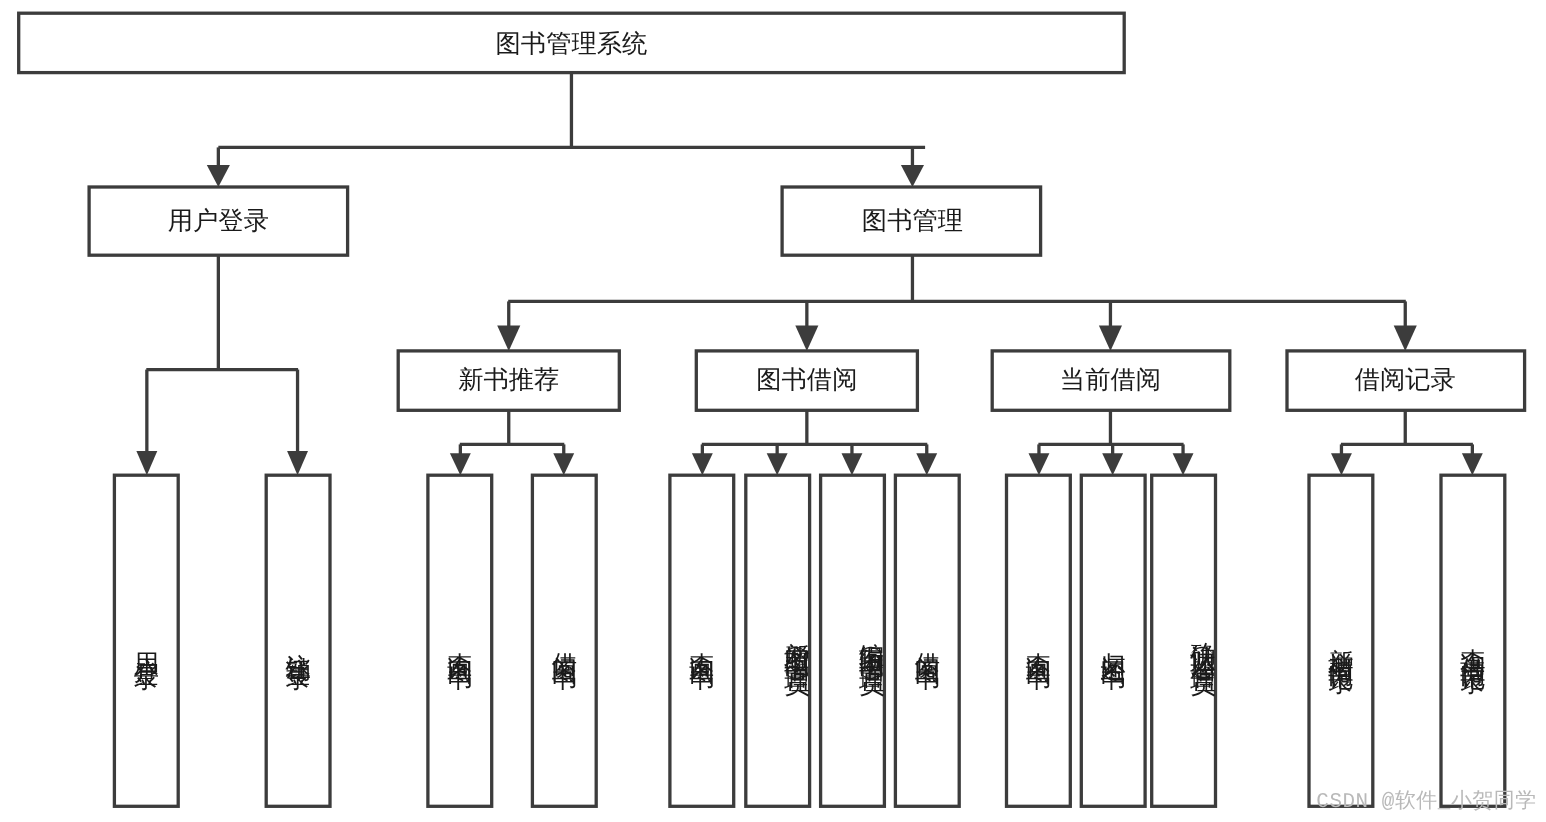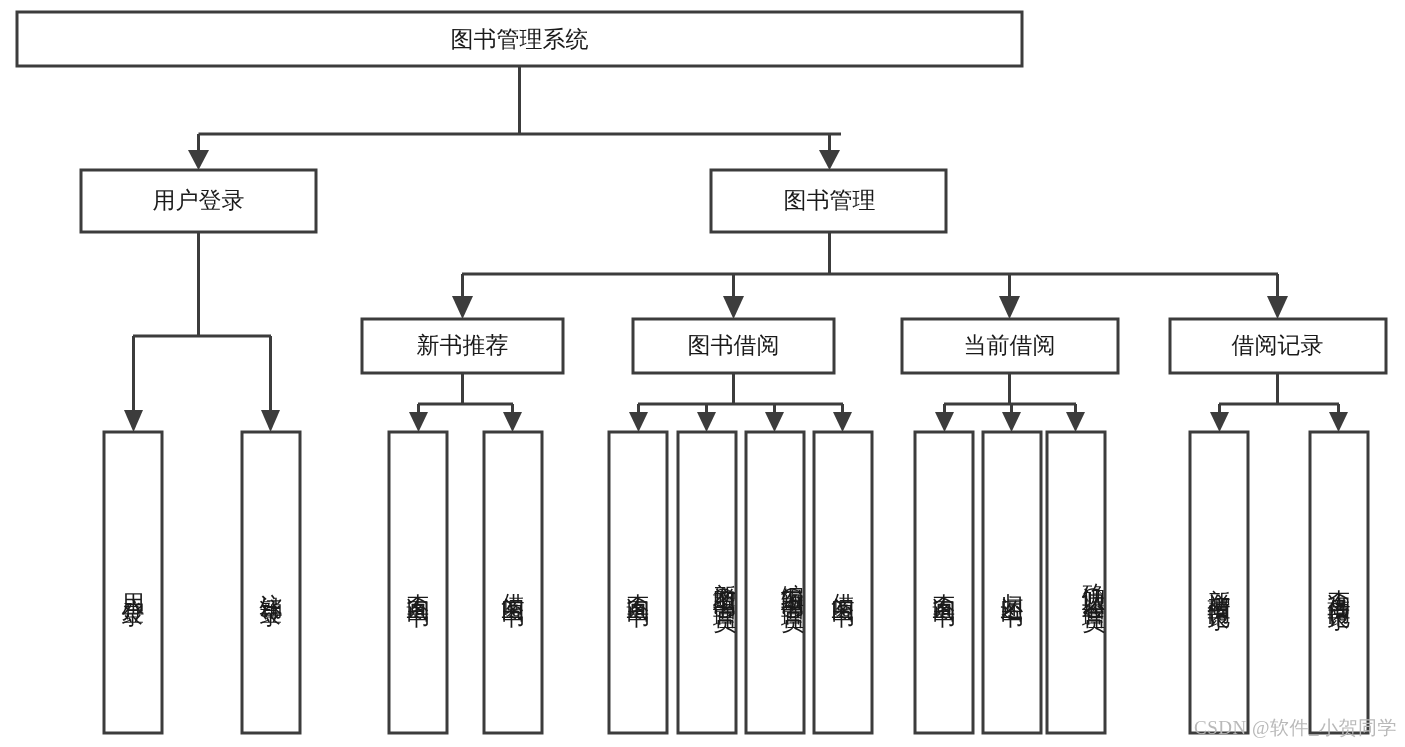--- a/index.html
+++ b/index.html
@@ -61,21 +61,21 @@
     text-align: center;
     display: flex;
     align-items: center;
     justify-content: center;
     pointer-events: none;
   }
   .watermark {
     position: absolute;
     right: 8px;
     bottom: 6px;
-    font-family: Liberation Serif, serif;
+    font-family: Liberation Mono, monospace;
     font-size: 19px;
     color: #b9b9b9;
     white-space: nowrap;
     letter-spacing: 0.5px;
   }
 </style>
 </head>
 <body>
 
 <div id="diagram-root">

